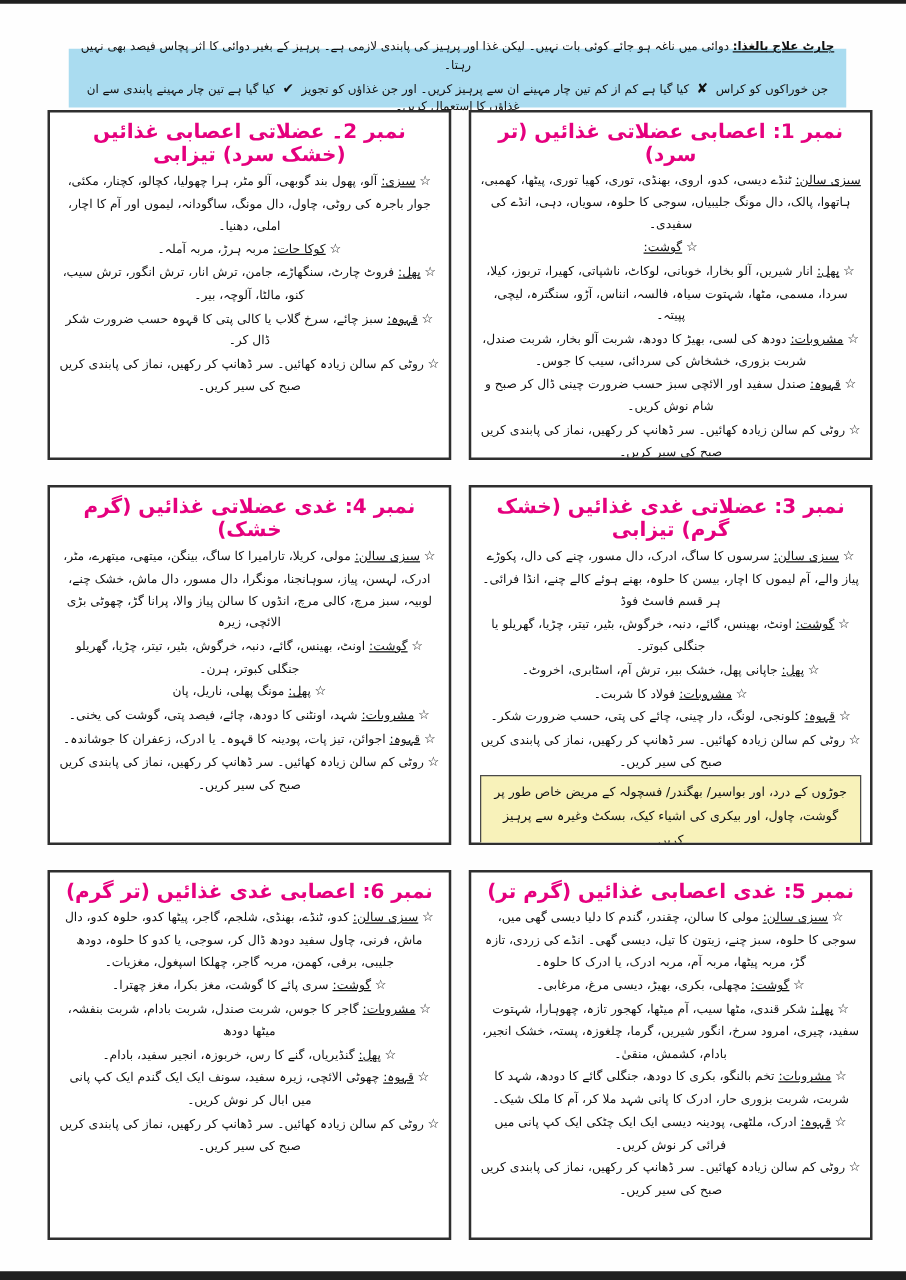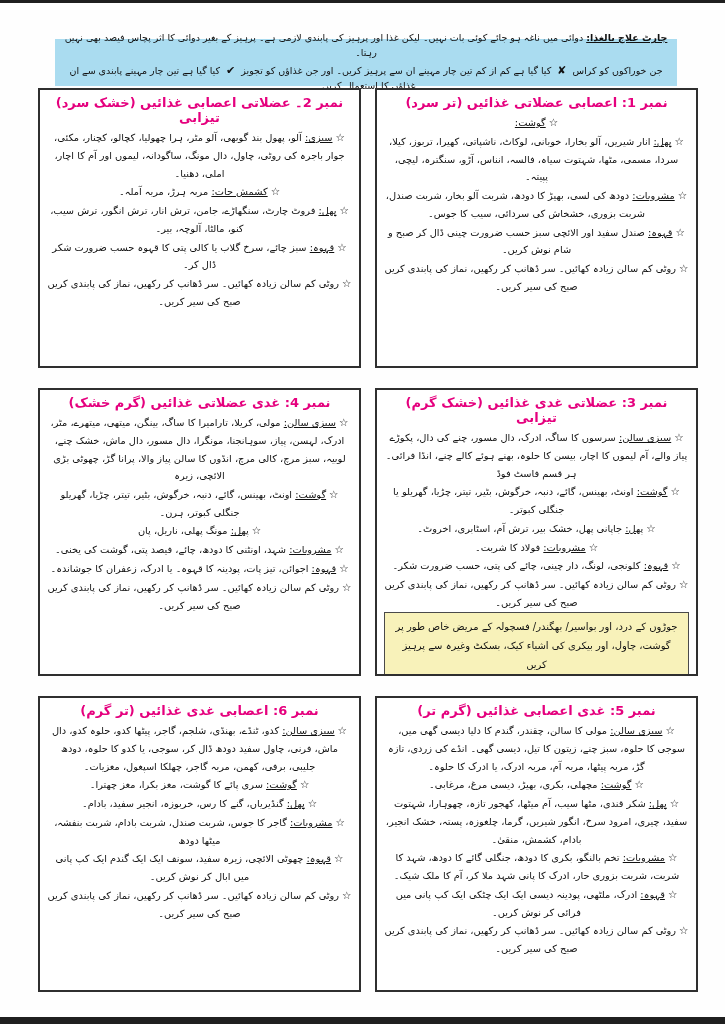--- a/index.html
+++ b/index.html
@@ -29,21 +29,21 @@
     grid-template-rows:280px 288px 296px;
     column-gap:14px; row-gap:20px;
   }
   .box {
     border:2px solid #2f2f2f; background:#fff;
     padding:2px 7px 4px; overflow:hidden;
     direction:rtl; display:flex; flex-direction:column;
   }
   .box-title {
     text-align:center; color:#e5007e; font-weight:bold;
-    font-size:13px; padding:3px 0 3px; flex:0 0 auto;
+    font-size:16px; padding:3px 0 3px; flex:0 0 auto;
   }
   .item { font-size:9.8px; line-height:1.8; text-align:center; }
   .item .star { margin-left:3px; font-size:10.5px; }
   .item .label { text-decoration:underline; }
   .note {
     margin-top:auto; margin-bottom:3px;
     border:1.5px solid #4a4a4a; background:#f8f2ba;
     text-align:center; font-size:10px; line-height:1.9; padding:4px 10px;
   }
 </style>
@@ -63,30 +63,31 @@
       <span class="mark">✘</span>
       <span>کیا گیا ہے کم از کم تین چار مہینے ان سے پرہیز کریں۔ اور جن غذاؤں کو تجویز</span>
       <span class="mark">✔</span>
       <span>کیا گیا ہے تین چار مہینے پابندی سے ان غذاؤں کا استعمال کریں۔</span>
     </div>
   </div>
 
   <div class="grid" id="boxes">
       <div class="box">
         <div class="box-title">نمبر 1: اعصابی عضلاتی غذائیں (تر سرد)</div>
+        <div class="item"><span class="label">سبزی سالن:</span> <span>ٹنڈے دیسی، کدو، اروی، بھنڈی، توری، کھیا توری، پیٹھا، کھمبی، ہاتھوا، پالک، دال مونگ جلیبیاں، سوجی کا حلوہ، سویاں، دہی، انڈے کی سفیدی۔</span></div>
         <div class="item"><span class="star">☆</span><span class="label">گوشت:</span> <span></span></div>
         <div class="item"><span class="star">☆</span><span class="label">پھل:</span> <span>انار شیریں، آلو بخارا، خوبانی، لوکاٹ، ناشپاتی، کھیرا، تربوز، کیلا، سردا، مسمی، مٹھا، شہتوت سیاہ، فالسہ، انناس، آڑو، سنگترہ، لیچی، پپیتہ۔</span></div>
         <div class="item"><span class="star">☆</span><span class="label">مشروبات:</span> <span>دودھ کی لسی، بھیڑ کا دودھ، شربت آلو بخار، شربت صندل، شربت بزوری، خشخاش کی سردائی، سیب کا جوس۔</span></div>
         <div class="item"><span class="star">☆</span><span class="label">قہوہ:</span> <span>صندل سفید اور الائچی سبز حسب ضرورت چینی ڈال کر صبح و شام نوش کریں۔</span></div>
         <div class="item"><span class="star">☆</span><span>روٹی کم سالن زیادہ کھائیں۔ سر ڈھانپ کر رکھیں، نماز کی پابندی کریں صبح کی سیر کریں۔</span></div>
       </div>
       <div class="box">
         <div class="box-title">نمبر 2۔ عضلاتی اعصابی غذائیں (خشک سرد) تیزابی</div>
         <div class="item"><span class="star">☆</span><span class="label">سبزی:</span> <span>آلو، پھول بند گوبھی، آلو مٹر، ہرا چھولیا، کچالو، کچنار، مکئی، جوار باجرہ کی روٹی، چاول، دال مونگ، ساگودانہ، لیموں اور آم کا اچار، املی، دھنیا۔</span></div>
-        <div class="item"><span class="star">☆</span><span class="label">کشمش جات:</span> <span>مربہ ہرڑ، مربہ آملہ۔</span></div>
+        <div class="item"><span class="star">☆</span><span class="label">کوکا جات:</span> <span>مربہ ہرڑ، مربہ آملہ۔</span></div>
         <div class="item"><span class="star">☆</span><span class="label">پھل:</span> <span>فروٹ چارٹ، سنگھاڑے، جامن، ترش انار، ترش انگور، ترش سیب، کنو، مالٹا، آلوچہ، بیر۔</span></div>
         <div class="item"><span class="star">☆</span><span class="label">قہوہ:</span> <span>سبز چائے، سرخ گلاب یا کالی پتی کا قہوہ حسب ضرورت شکر ڈال کر۔</span></div>
         <div class="item"><span class="star">☆</span><span>روٹی کم سالن زیادہ کھائیں۔ سر ڈھانپ کر رکھیں، نماز کی پابندی کریں صبح کی سیر کریں۔</span></div>
       </div>
       <div class="box">
         <div class="box-title">نمبر 3: عضلاتی غدی غذائیں (خشک گرم) تیزابی</div>
         <div class="item"><span class="star">☆</span><span class="label">سبزی سالن:</span> <span>سرسوں کا ساگ، ادرک، دال مسور، چنے کی دال، پکوڑے پیاز والے، آم لیموں کا اچار، بیسن کا حلوہ، بھنے ہوئے کالے چنے، انڈا فرائی۔ ہر قسم فاسٹ فوڈ</span></div>
         <div class="item"><span class="star">☆</span><span class="label">گوشت:</span> <span>اونٹ، بھینس، گائے، دنبہ، خرگوش، بٹیر، تیتر، چڑیا، گھریلو یا جنگلی کبوتر۔</span></div>
         <div class="item"><span class="star">☆</span><span class="label">پھل:</span> <span>جاپانی پھل، خشک بیر، ترش آم، اسٹابری، اخروٹ۔</span></div>
         <div class="item"><span class="star">☆</span><span class="label">مشروبات:</span> <span>فولاد کا شربت۔</span></div>
@@ -109,21 +110,21 @@
         <div class="item"><span class="star">☆</span><span class="label">گوشت:</span> <span>مچھلی، بکری، بھیڑ، دیسی مرغ، مرغابی۔</span></div>
         <div class="item"><span class="star">☆</span><span class="label">پھل:</span> <span>شکر قندی، مٹھا سیب، آم میٹھا، کھجور تازہ، چھوہارا، شہتوت سفید، چیری، امرود سرخ، انگور شیریں، گرما، چلغوزہ، پستہ، خشک انجیر، بادام، کشمش، منقیٰ۔</span></div>
         <div class="item"><span class="star">☆</span><span class="label">مشروبات:</span> <span>تخم بالنگو، بکری کا دودھ، جنگلی گائے کا دودھ، شہد کا شربت، شربت بزوری حار، ادرک کا پانی شہد ملا کر، آم کا ملک شیک۔</span></div>
         <div class="item"><span class="star">☆</span><span class="label">قہوہ:</span> <span>ادرک، ملٹھی، پودینہ دیسی ایک ایک چٹکی ایک کپ پانی میں فرائی کر نوش کریں۔</span></div>
         <div class="item"><span class="star">☆</span><span>روٹی کم سالن زیادہ کھائیں۔ سر ڈھانپ کر رکھیں، نماز کی پابندی کریں صبح کی سیر کریں۔</span></div>
       </div>
       <div class="box">
         <div class="box-title">نمبر 6: اعصابی غدی غذائیں (تر گرم)</div>
         <div class="item"><span class="star">☆</span><span class="label">سبزی سالن:</span> <span>کدو، ٹنڈے، بھنڈی، شلجم، گاجر، پیٹھا کدو، حلوہ کدو، دال ماش، فرنی، چاول سفید دودھ ڈال کر، سوجی، یا کدو کا حلوہ، دودھ جلیبی، برفی، کھمن، مربہ گاجر، چھلکا اسپغول، مغزیات۔</span></div>
         <div class="item"><span class="star">☆</span><span class="label">گوشت:</span> <span>سری پائے کا گوشت، مغز بکرا، مغز چھترا۔</span></div>
+        <div class="item"><span class="star">☆</span><span class="label">مشروبات:</span> <span>گاجر کا جوس، شربت صندل، شربت بادام، شربت بنفشہ، میٹھا دودھ</span></div>
         <div class="item"><span class="star">☆</span><span class="label">پھل:</span> <span>گنڈیریاں، گنے کا رس، خربوزہ، انجیر سفید، بادام۔</span></div>
-        <div class="item"><span class="star">☆</span><span class="label">مشروبات:</span> <span>گاجر کا جوس، شربت صندل، شربت بادام، شربت بنفشہ، میٹھا دودھ</span></div>
         <div class="item"><span class="star">☆</span><span class="label">قہوہ:</span> <span>چھوٹی الائچی، زیرہ سفید، سونف ایک ایک گندم ایک کپ پانی میں ابال کر نوش کریں۔</span></div>
         <div class="item"><span class="star">☆</span><span>روٹی کم سالن زیادہ کھائیں۔ سر ڈھانپ کر رکھیں، نماز کی پابندی کریں صبح کی سیر کریں۔</span></div>
       </div>
     </div>
 
   <div class="edge-bottom"></div>
 </div>
 
 </body></html>

